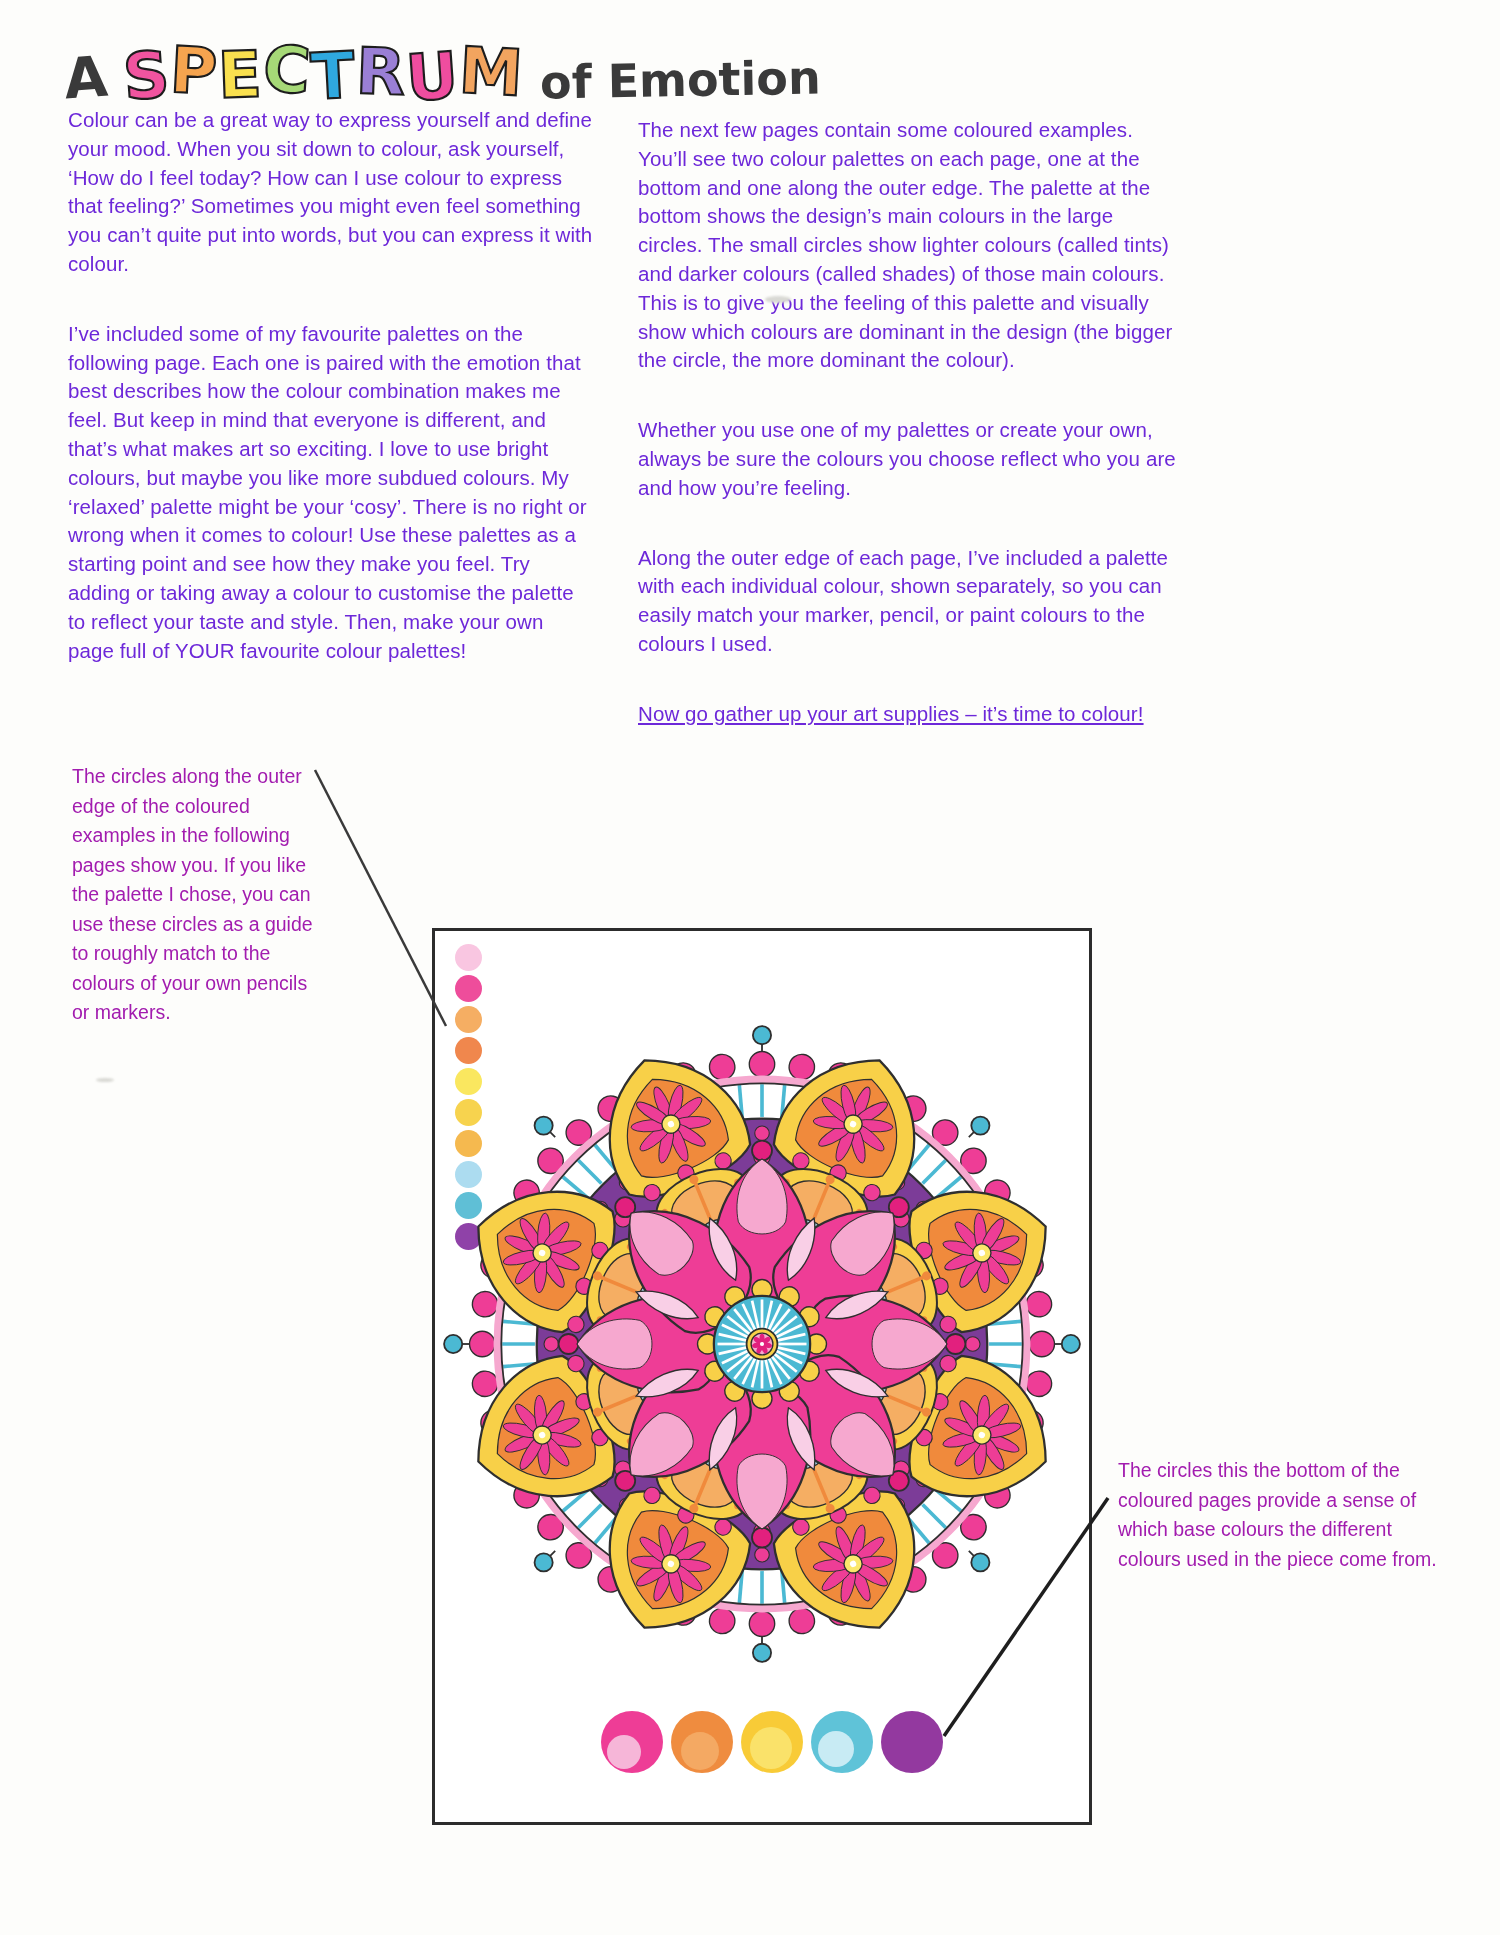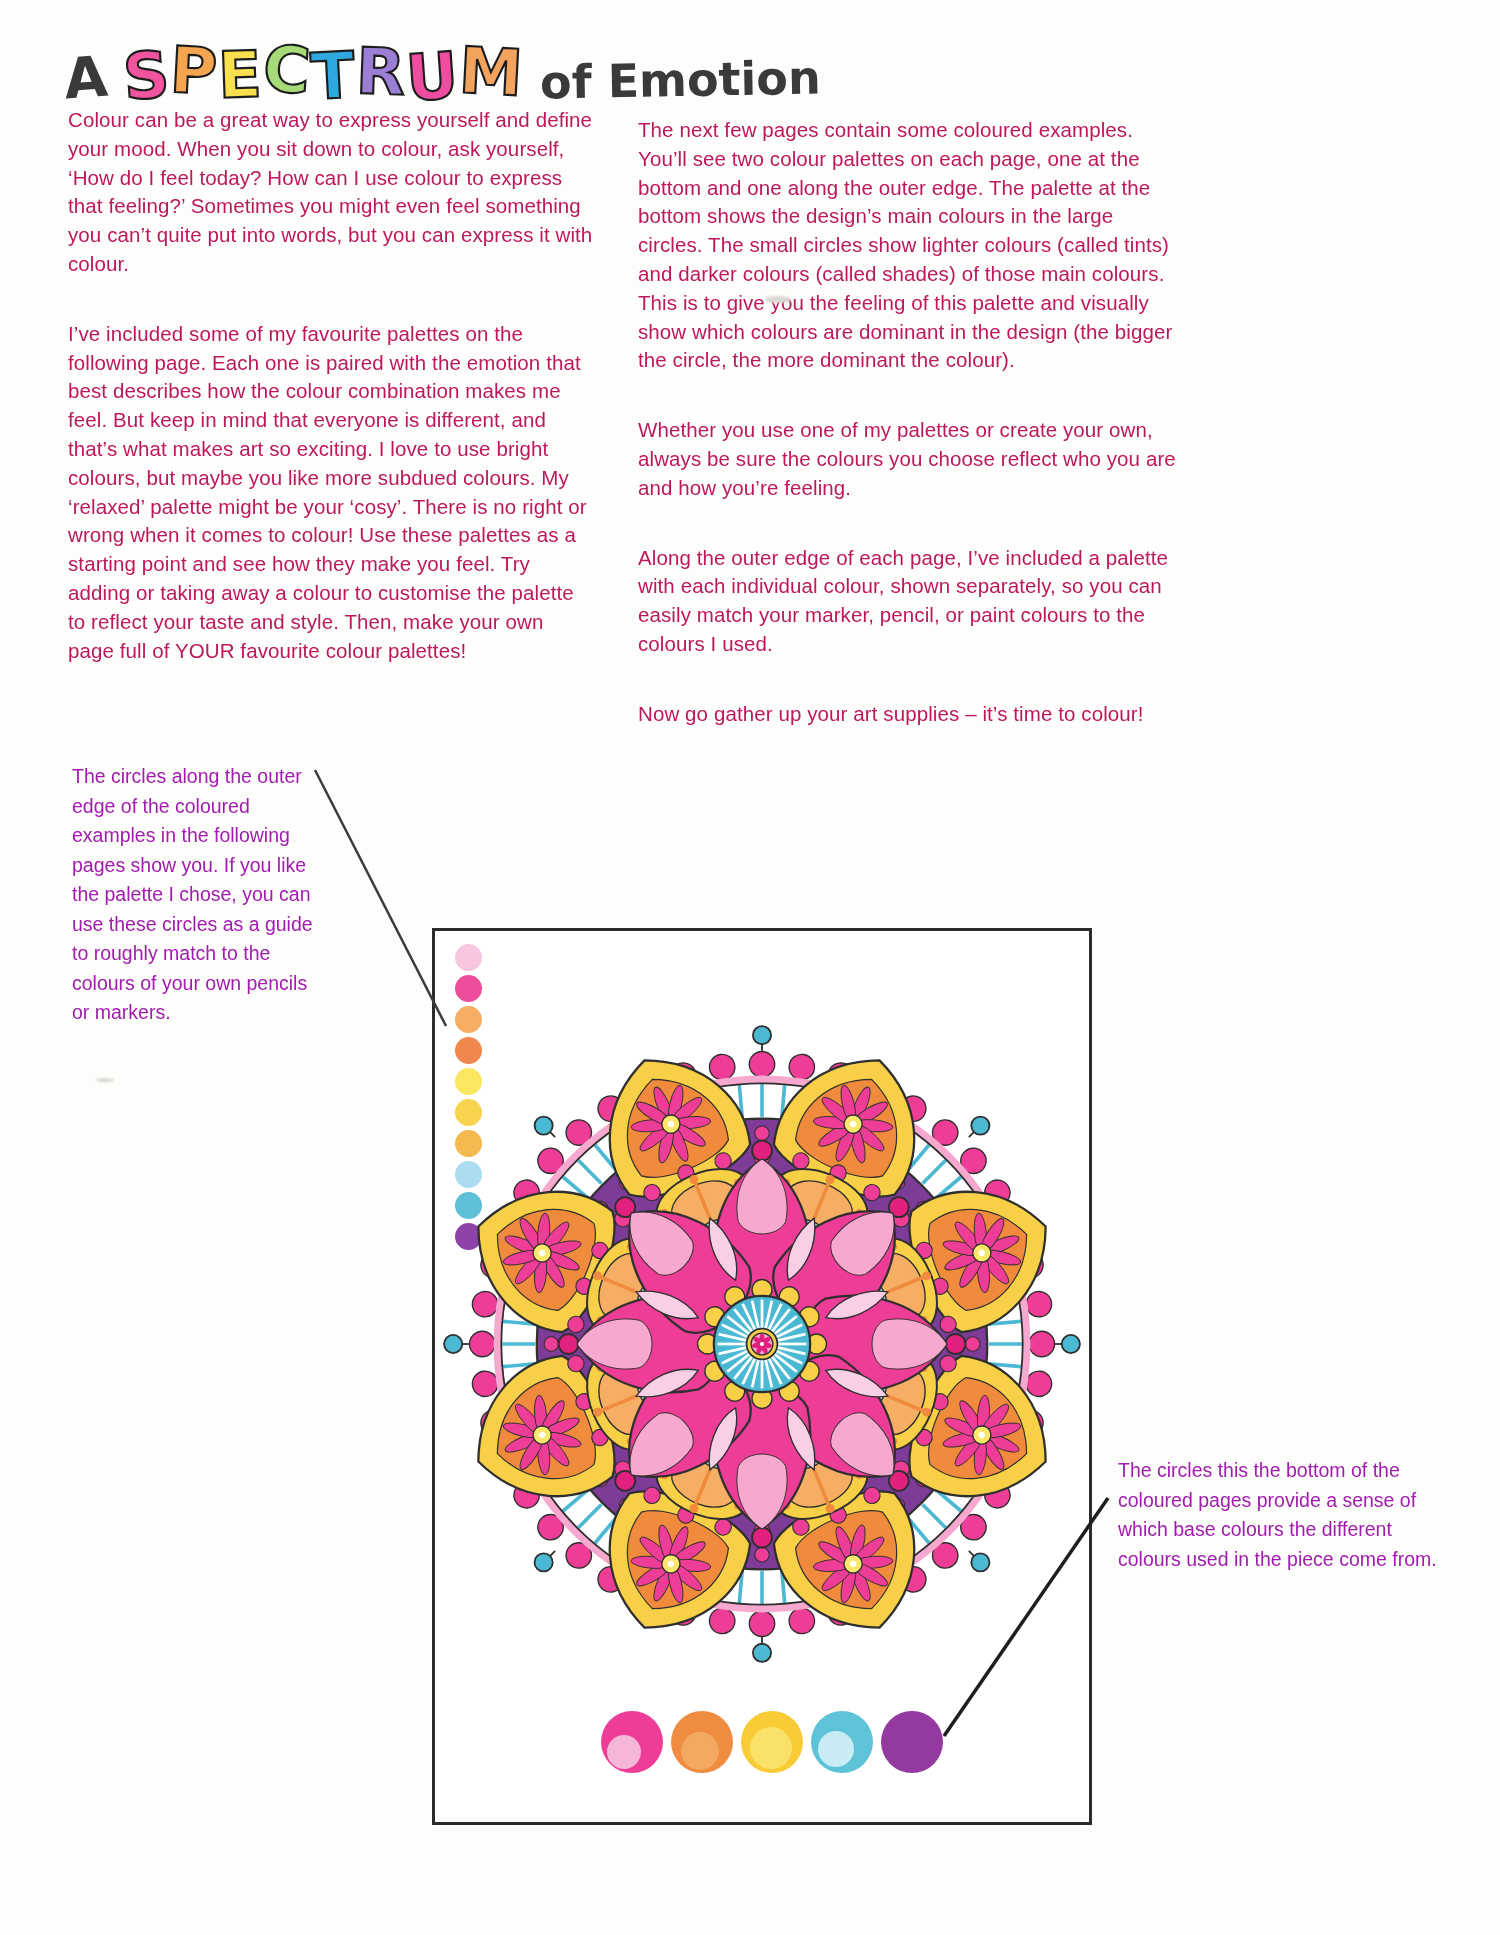--- a/index.html
+++ b/index.html
@@ -21,25 +21,25 @@
   .title-a{font-size:56px;color:#3a3a3a;transform:rotate(-4deg);line-height:1;}
   .title-word{display:flex;align-items:flex-end;}
   .title-word .letter{
     font-size:64px;line-height:1;letter-spacing:1px;
     -webkit-text-stroke:2.2px #1d1d1d;
     display:inline-block;
   }
   .title-rest{font-size:46px;color:#3a3a3a;line-height:1.1;transform:rotate(-1deg);}
 
   
-  .col{position:absolute;color:#be185d;font-size:20.5px;line-height:28.8px;letter-spacing:0.1px;}
+  .col{position:absolute;color:#6d28d9;font-size:20.5px;line-height:28.8px;letter-spacing:0.1px;}
   .col p{margin:0 0 41px 0;}
   .col-left{left:68px;top:106px;width:526px;}
   .col-right{left:638px;top:116px;width:540px;}
-  .col-right p:last-child{white-space:nowrap;}
+  .col-right p:last-child{white-space:nowrap;text-decoration:underline;}
 
   
   .ann{position:absolute;color:#a21caf;font-size:19.5px;line-height:29.5px;}
   .ann-left{left:72px;top:762px;width:252px;}
   .ann-right{left:1118px;top:1456px;width:338px;}
 
   
   .figure-box{
     position:absolute;left:432px;top:928px;width:660px;height:897px;
     box-sizing:border-box;border:3px solid #2c2c2c;background:#ffffff;

